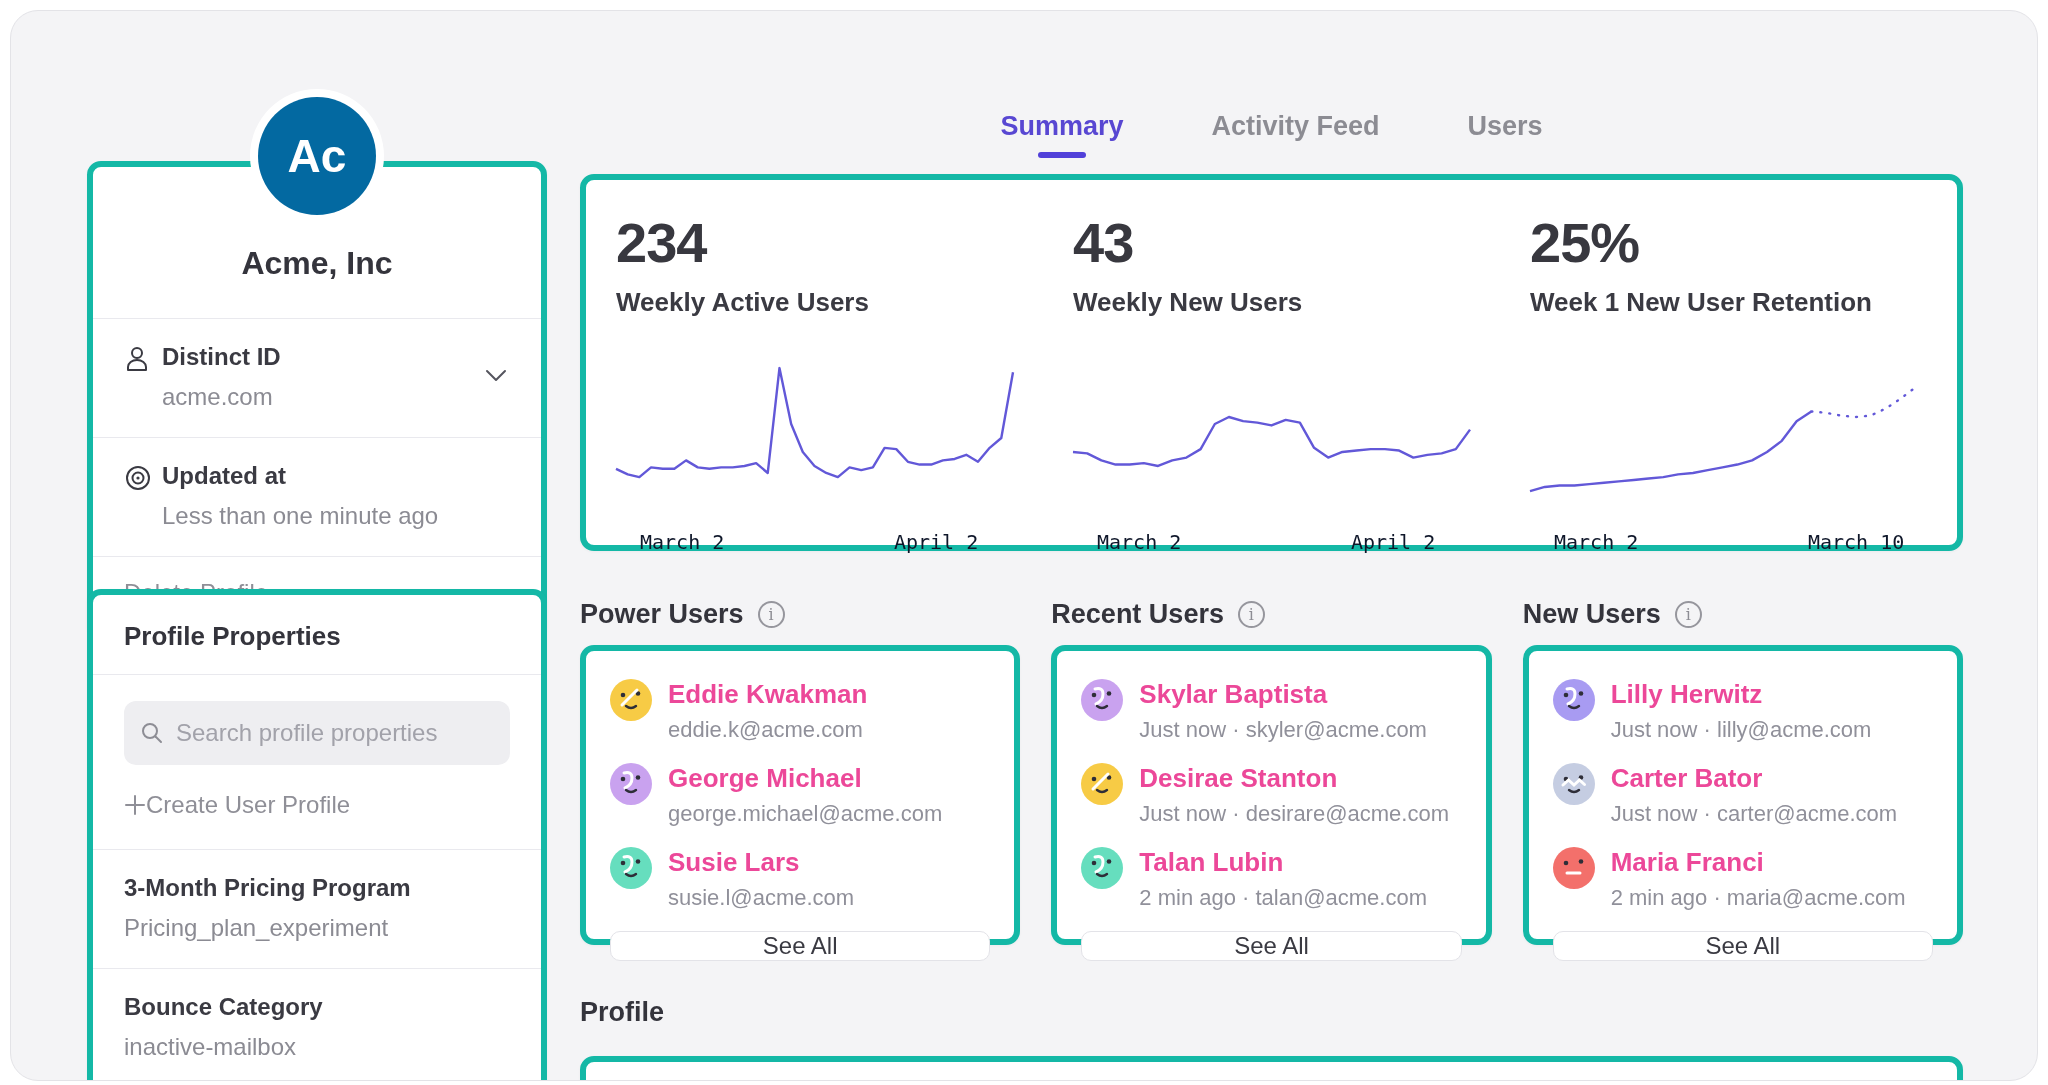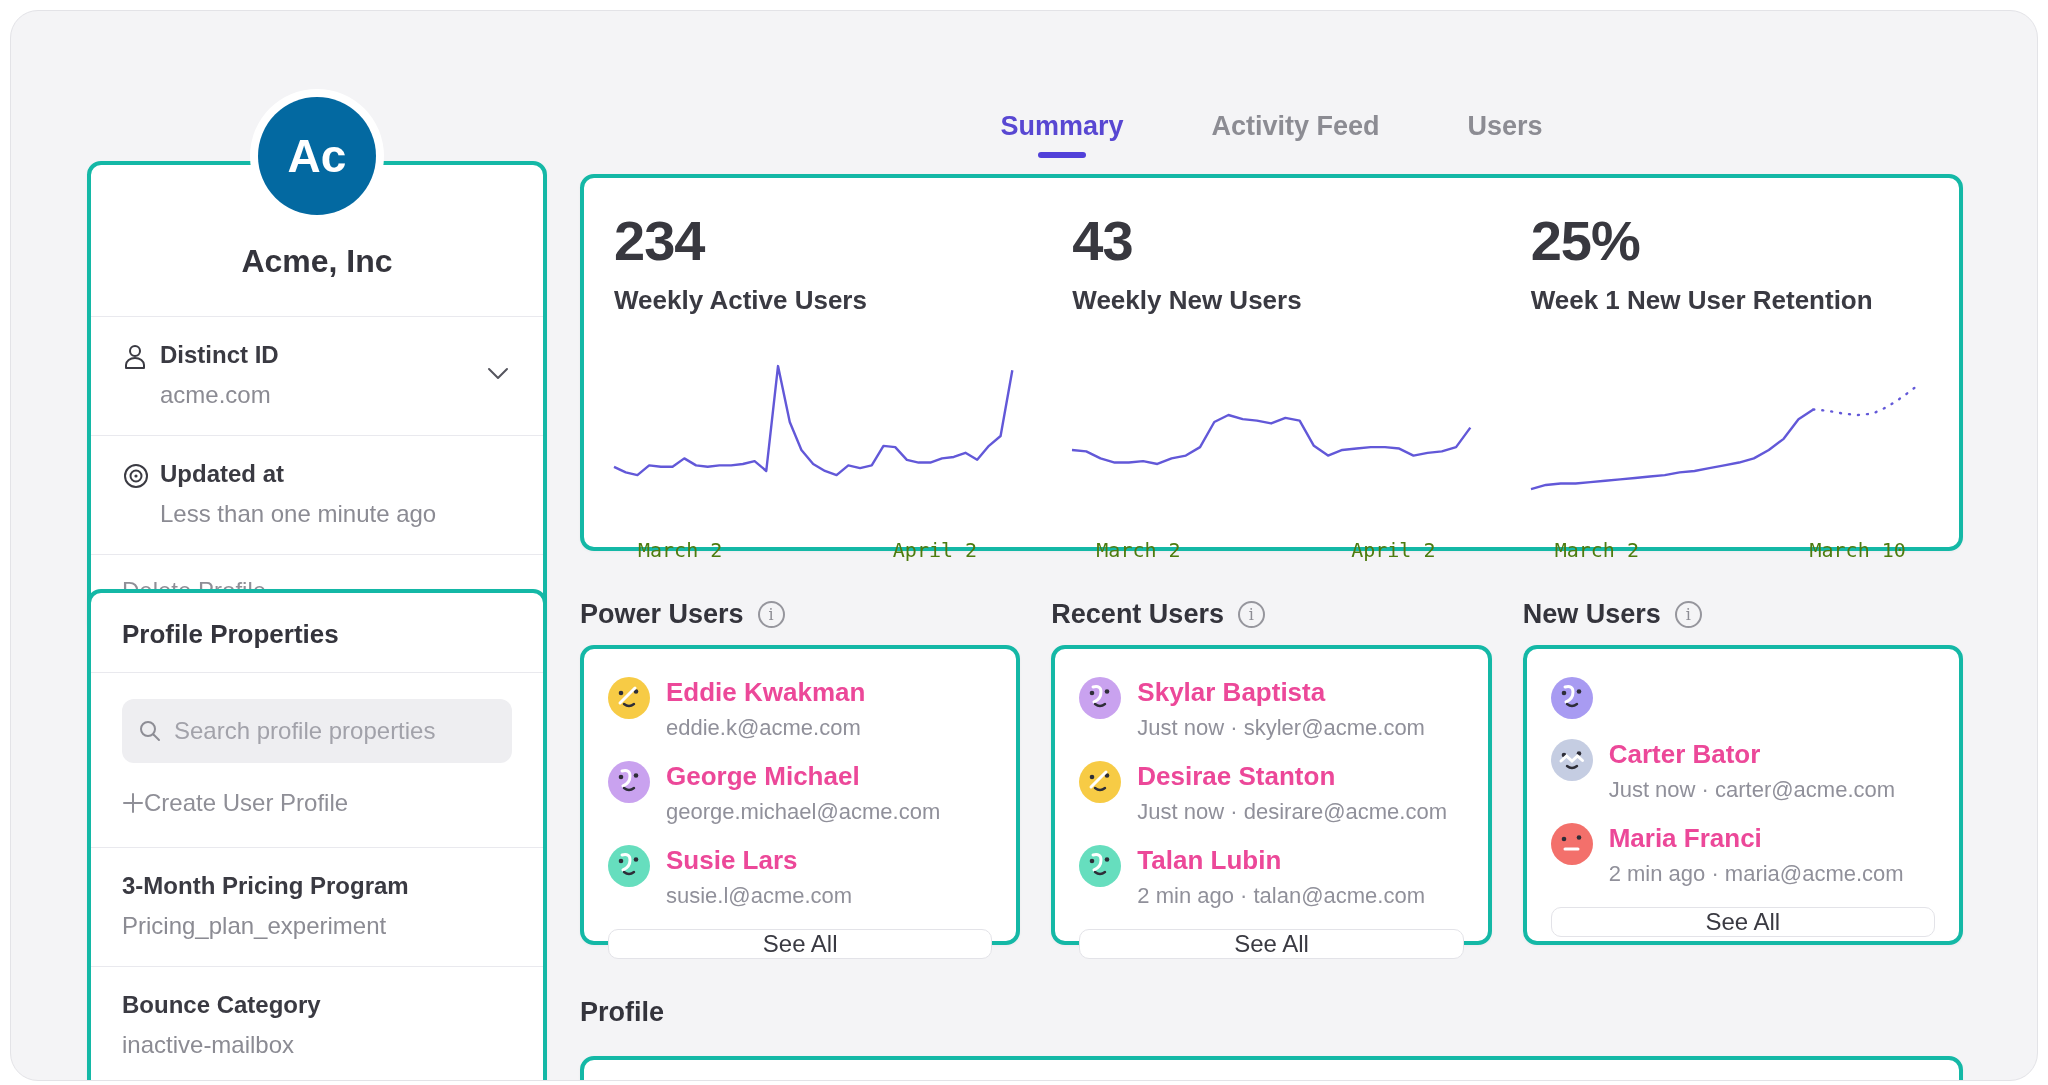--- a/index.html
+++ b/index.html
@@ -8,21 +8,21 @@
   .panel { position:absolute; left:10px; top:10px; width:2028px; height:1071px;
            background:#f4f4f6; border:1px solid #e3e3e7; border-radius:28px; overflow:hidden; }
 
   
   .sidebar { position:absolute; left:76px; top:0; width:460px; }
   .avatar-ring { position:absolute; top:78px; left:163px; width:134px; height:134px;
                  background:#ffffff; border-radius:50%; display:flex; align-items:center; justify-content:center; z-index:3; }
   .avatar-big { width:118px; height:118px; border-radius:50%; background:#0369a1;
                 display:flex; align-items:center; justify-content:center;
                 color:#ffffff; font-size:46px; font-weight:700; }
-  .card { background:#ffffff; border:4px solid #14b8a6; border-radius:14px;
+  .card { background:#ffffff; border:6px solid #14b8a6; border-radius:14px;
           box-shadow:0 1px 3px rgba(30,30,40,0.04); }
   .profile-card { position:absolute; top:150px; width:460px; }
   .company-name { padding:78px 0 36px; text-align:center; font-size:32px; font-weight:700; color:#34343c; }
   .hr { height:1px; background:#e9e9ee; }
   .id-row { display:flex; padding:24px 28px 26px 31px; }
   .id-row .icn { width:38px; padding-top:2px; color:#3a3a42; flex:none; }
   .id-row .txt { flex:1; }
   .row-label { font-size:24px; font-weight:700; color:#3a3a42; }
   .row-value { font-size:24px; color:#8b8b93; margin-top:12px; }
   .chev { align-self:center; color:#55555e; cursor:pointer; padding:6px; }
@@ -47,22 +47,22 @@
   .tab { font-size:27px; font-weight:700; color:#8c8c93; cursor:pointer; position:relative; padding-bottom:14px; }
   .tab.active { color:#5847d2; }
   .tab.active::after { content:""; position:absolute; left:50%; transform:translateX(-50%);
                        bottom:-2px; width:48px; height:6px; border-radius:3px; background:#5140d9; }
   .stats-card { margin-top:18px; height:377px; display:grid; grid-template-columns:repeat(3,1fr); }
   .stat-col { padding:30px 30px 0; position:relative; }
   .stat-number { font-size:56px; font-weight:700; color:#38383f; letter-spacing:-1px; }
   .stat-label { font-size:26px; font-weight:600; color:#3a3a42; margin-top:12px; }
   .chart-wrap { margin-top:44px; height:152px; }
   .chart-wrap svg { width:100%; height:152px; display:block; overflow:visible; }
-  .ticks { position:relative; margin-top:26px; height:24px;
-           font-family:"DejaVu Sans Mono", monospace; font-size:20px; color:#4d7c0f; }
+  .ticks { position:relative; margin-top:16px; height:24px;
+           font-family:"DejaVu Sans Mono", monospace; font-size:20px; color:#0f172a; }
   .tick-left { position:absolute; left:24px; }
   .tick-right { position:absolute; left:70%; }
 
   .sections { margin-top:46px; display:grid; grid-template-columns:repeat(3,1fr); column-gap:31px; }
   .section-header { display:flex; align-items:center; gap:14px; height:34px; }
   .section-title { font-size:27px; font-weight:700; color:#34343c; }
   .info-icon { width:27px; height:27px; border:2px solid #96969d; border-radius:50%;
                color:#8d8d94; font-family:"DejaVu Serif", serif; font-size:16px;
                display:flex; align-items:center; justify-content:center; cursor:pointer; }
   .user-card { margin-top:14px; height:300px; padding:28px 24px 24px; display:flex; flex-direction:column; }
@@ -335,20 +335,24 @@
         <div class="card user-card">
           <div class="user-row">
             <span class="avatar-sm" style="background-color: rgb(168, 155, 242);">
                 <svg viewBox="0 0 42 42">
                   <circle cx="13" cy="16" r="2.3" fill="#2e2e38"></circle>
                   <circle cx="28" cy="14.5" r="2.3" fill="#2e2e38"></circle>
                   <path d="M14 10 q8 -2 8 5 q0 7 -7 10" fill="none" stroke="#ffffff" stroke-width="3" stroke-linecap="round"></path>
                   <path d="M16 27 Q21 31 26 27" fill="none" stroke="#2e2e38" stroke-width="2.4" stroke-linecap="round"></path>
                 </svg>
               </span>
+            <span>
+                <div class="user-name">Lilly Herwitz</div>
+                  <div class="user-sub">Just now · lilly@acme.com</div>
+              </span>
           </div>
           <div class="user-row">
             <span class="avatar-sm" style="background-color: rgb(197, 205, 226);">
                 <svg viewBox="0 0 42 42">
                   <circle cx="13" cy="16" r="2.3" fill="#2e2e38"></circle>
                   <circle cx="28" cy="14.5" r="2.3" fill="#2e2e38"></circle>
                   <path d="M10 22 l5.5 -5 l5.5 5 l5.5 -5 l5 4.5" fill="none" stroke="#ffffff" stroke-width="3" stroke-linecap="round"></path>
                   <path d="M16 27 Q21 31 26 27" fill="none" stroke="#2e2e38" stroke-width="2.4" stroke-linecap="round"></path>
                 </svg>
               </span>

